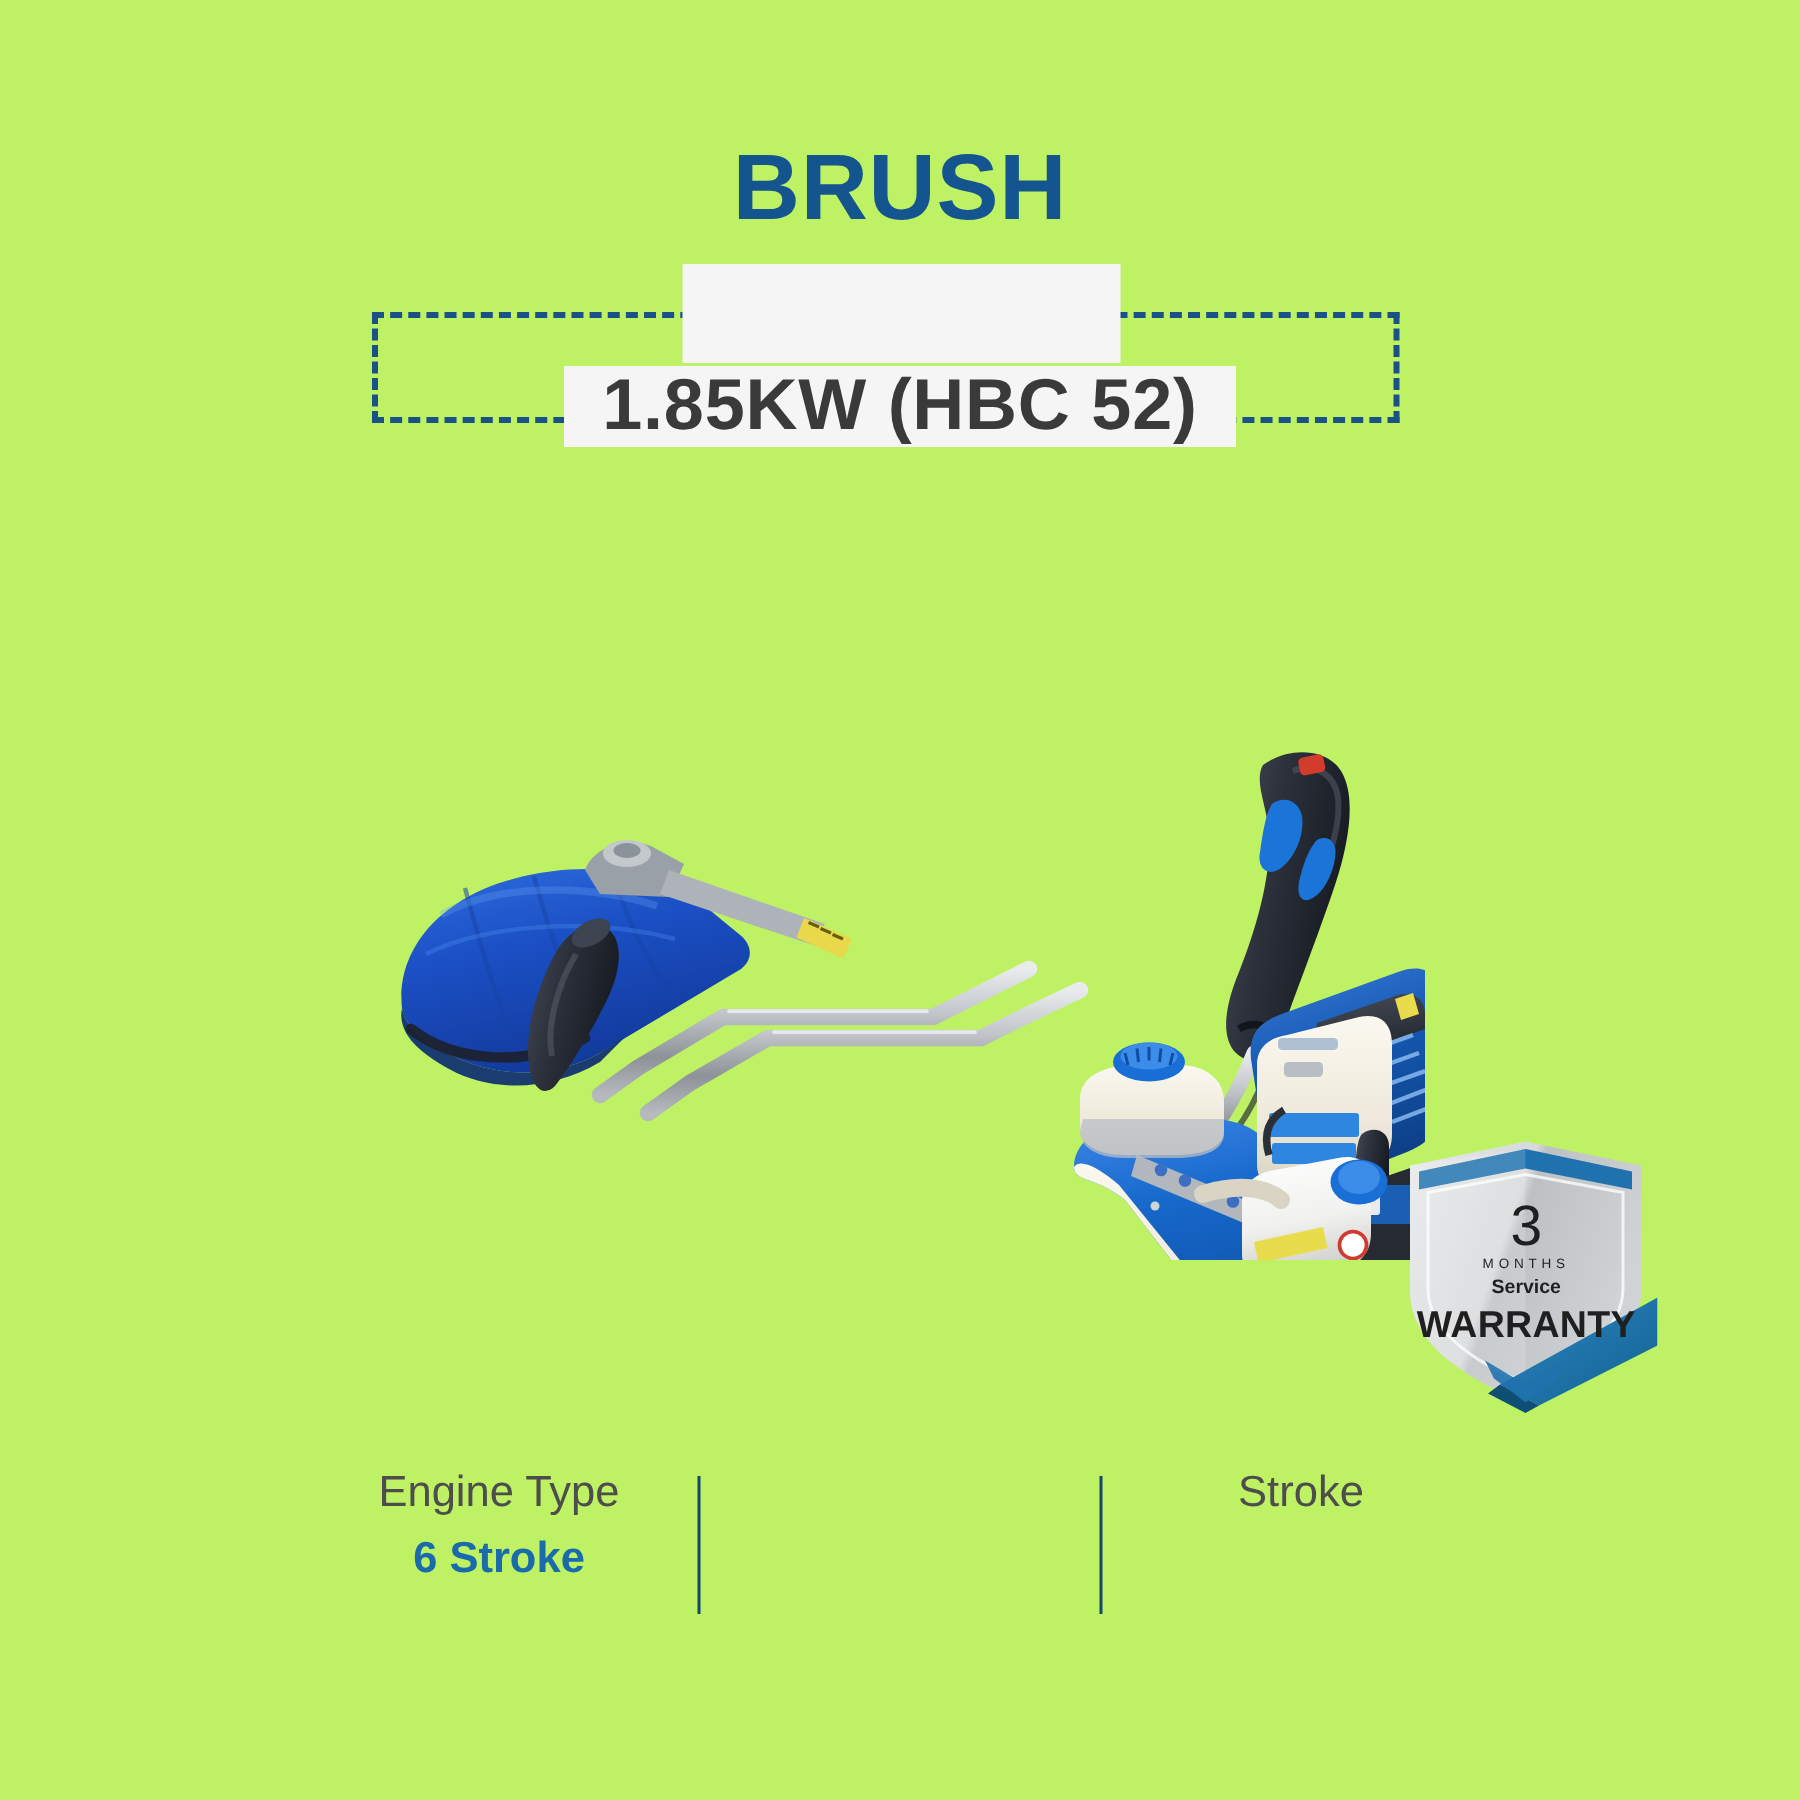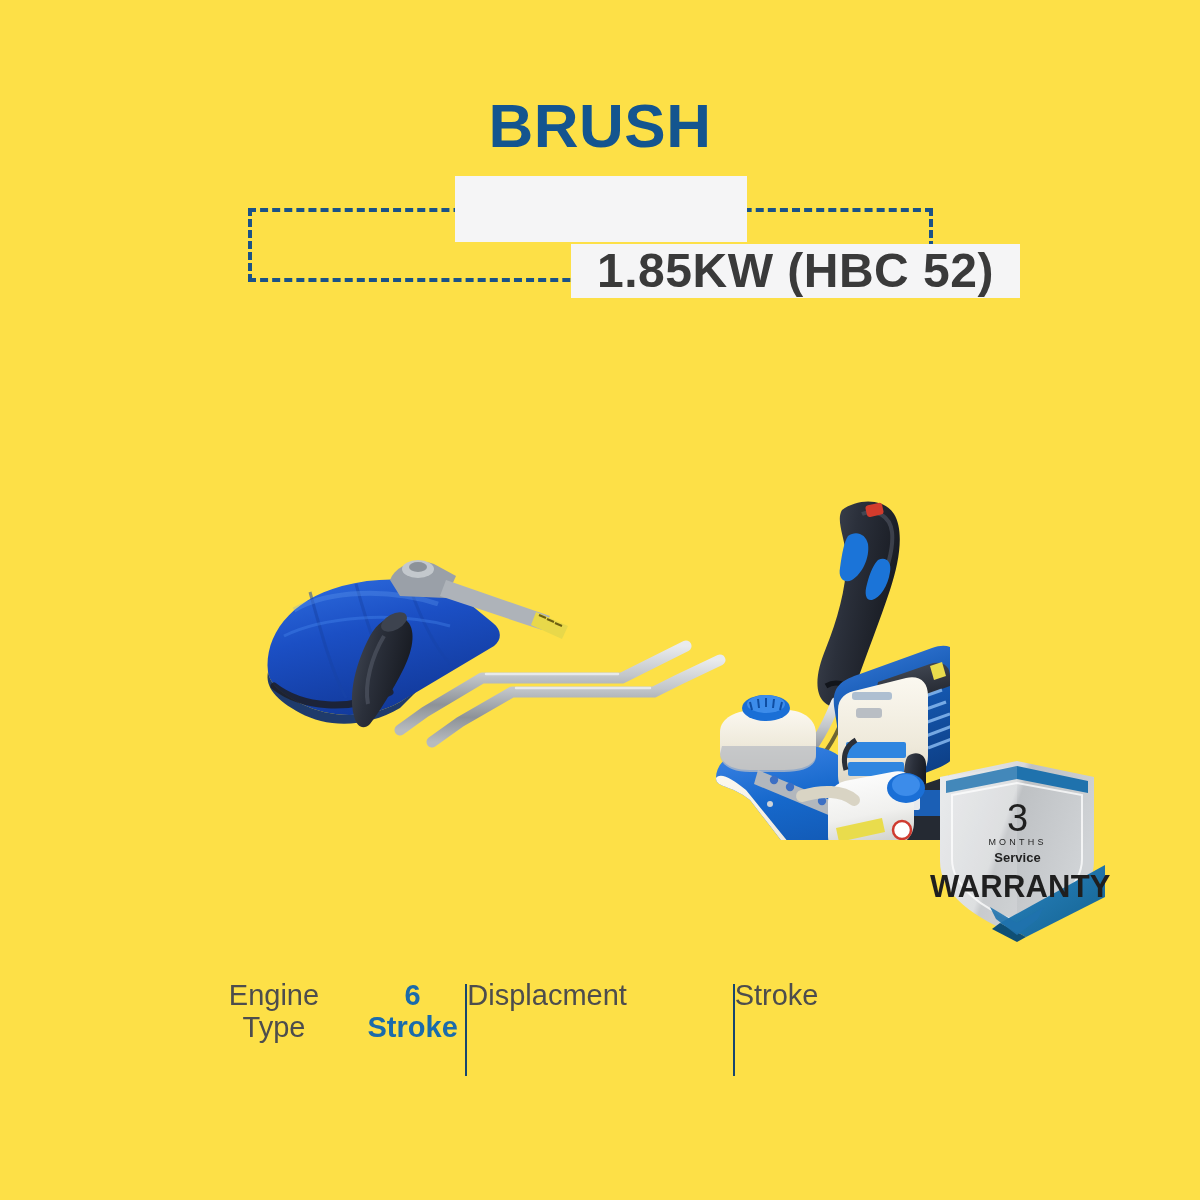--- a/index.html
+++ b/index.html
@@ -12,21 +12,21 @@
     height: 1200px;
     background: #f5f5f6;
     font-family: "Liberation Sans", sans-serif;
     overflow: hidden;
     position: relative;
   }
   .canvas {
     position: relative;
     width: 1200px;
     height: 1200px;
-    background: #fde047;
+    background: #bef264;
   }
 
   
   .title-block {
     position: absolute;
     left: 0;
     top: 96px;
     width: 1200px;
     text-align: center;
     z-index: 5;
@@ -49,22 +49,22 @@
     width: 685px;
     height: 74px;
     border: 4px dashed #1a5288;
     box-sizing: border-box;
     z-index: 2;
   }
   .subtitle-wrap {
     position: absolute;
     left: 0;
     top: 244px;
-    width: 1020px;
-    text-align: right;
+    width: 1200px;
+    text-align: center;
     z-index: 6;
   }
   .subtitle {
     display: inline-block;
     background: #f5f5f6;
     padding: 2px 26px;
     font-size: 48px;
     font-weight: 700;
     color: #3a3a3a;
     letter-spacing: 0.5px;
@@ -131,42 +131,42 @@
   .badge-service {
     position: absolute;
     left: 0; top: 93px; width: 175px;
     font-size: 13px;
     font-weight: 700;
     color: #1f1f1f;
   }
   .badge-warranty {
     position: absolute;
     left: 0; top: 112px; width: 175px;
-    font-size: 31px;
+    font-size: 25px;
     font-weight: 700;
     letter-spacing: 0.2px;
     color: #1f1f1f;
   }
 
   
   .specs {
     position: absolute;
     left: 200px;
     top: 980px;
     width: 800px;
     height: 100px;
     display: flex;
     align-items: stretch;
     z-index: 5;
   }
   .spec {
     flex: 1 1 0;
     text-align: center;
     display: flex;
-    flex-direction: row;
+    flex-direction: column;
     justify-content: flex-start;
     gap: 12px;
   }
   .spec-label {
     font-size: 29px;
     font-weight: 400;
     color: #4d4d4d;
     line-height: 1.1;
   }
   .spec-value {
@@ -429,21 +429,20 @@
     </div>
   </div>
 
   <div class="specs">
     <div class="spec">
       <div class="spec-label">Engine Type</div>
       <div class="spec-value">6 Stroke</div>
     </div>
     <div class="spec-divider"></div>
     <div class="spec">
-      <div class="spec-label">Displacment</div>
     </div>
     <div class="spec-divider"></div>
     <div class="spec">
       <div class="spec-label">Stroke</div>
     </div>
   </div>
 
 </div>
 
 </body></html>

